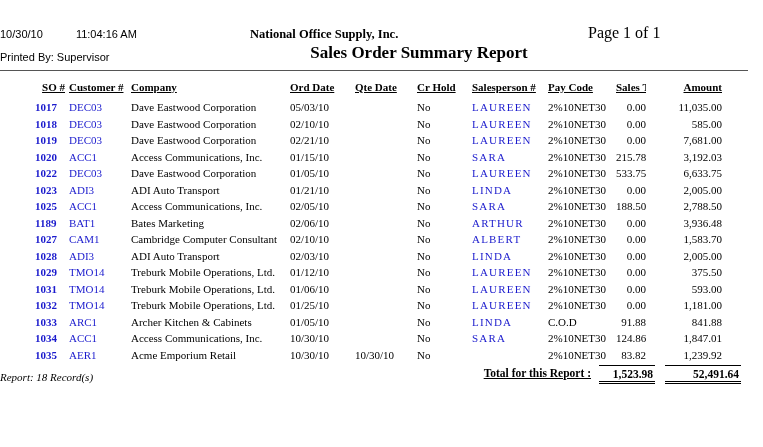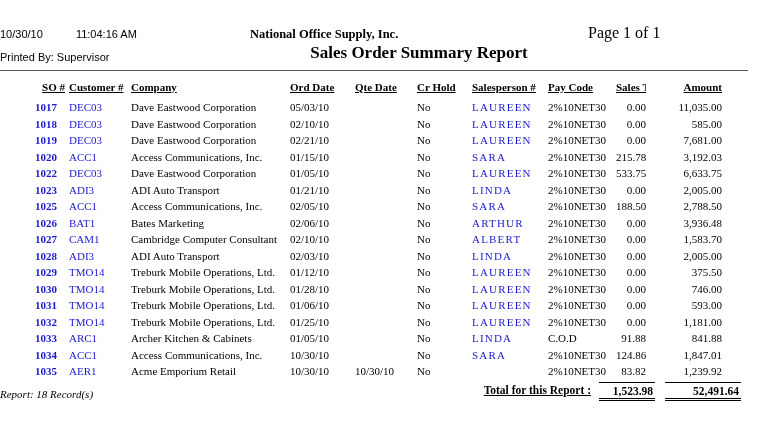--- a/index.html
+++ b/index.html
@@ -177,21 +177,21 @@
           <td>Access Communications, Inc.</td>
           <td>02/05/10</td>
           <td></td>
           <td>No</td>
           <td class="blue sp">SARA</td>
           <td>2%10NET30</td>
           <td class="num">188.50</td>
           <td class="num">2,788.50</td>
         </tr>
         <tr>
-          <td class="c-so blue">1026</td>
+          <td class="c-so blue">1189</td>
           <td class="blue">BAT1</td>
           <td>Bates Marketing</td>
           <td>02/06/10</td>
           <td></td>
           <td>No</td>
           <td class="blue sp">ARTHUR</td>
           <td>2%10NET30</td>
           <td class="num">0.00</td>
           <td class="num">3,936.48</td>
         </tr>
@@ -223,32 +223,20 @@
           <td class="c-so blue">1029</td>
           <td class="blue">TMO14</td>
           <td>Treburk Mobile Operations, Ltd.</td>
           <td>01/12/10</td>
           <td></td>
           <td>No</td>
           <td class="blue sp">LAUREEN</td>
           <td>2%10NET30</td>
           <td class="num">0.00</td>
           <td class="num">375.50</td>
-        </tr>
-        <tr>
-          <td class="c-so blue">1030</td>
-          <td class="blue">TMO14</td>
-          <td>Treburk Mobile Operations, Ltd.</td>
-          <td>01/28/10</td>
-          <td></td>
-          <td>No</td>
-          <td class="blue sp">LAUREEN</td>
-          <td>2%10NET30</td>
-          <td class="num">0.00</td>
-          <td class="num">746.00</td>
         </tr>
         <tr>
           <td class="c-so blue">1031</td>
           <td class="blue">TMO14</td>
           <td>Treburk Mobile Operations, Ltd.</td>
           <td>01/06/10</td>
           <td></td>
           <td>No</td>
           <td class="blue sp">LAUREEN</td>
           <td>2%10NET30</td>

